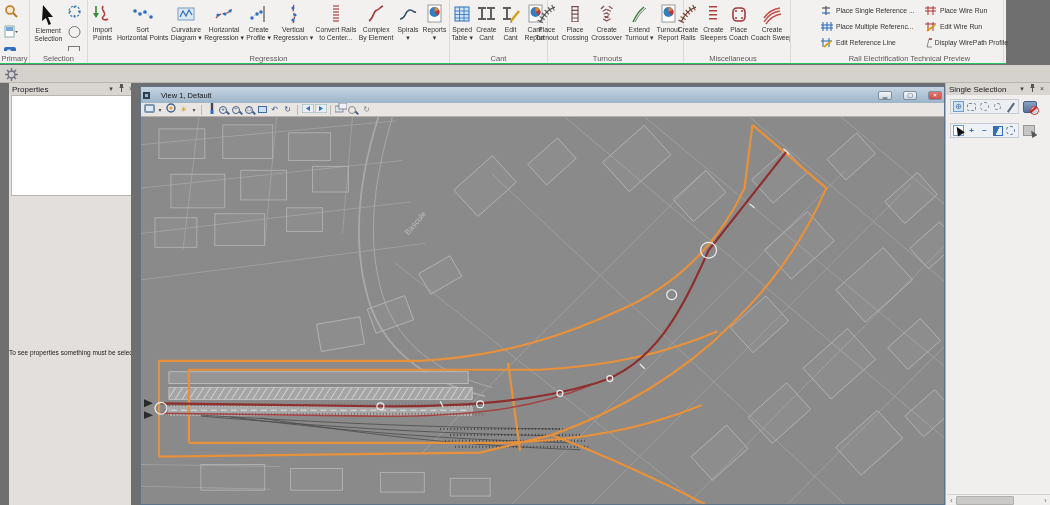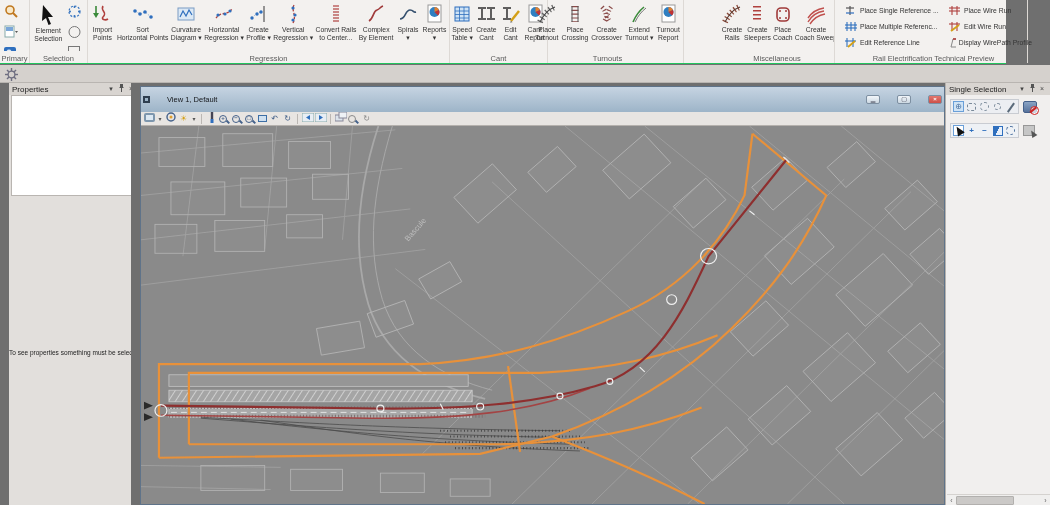--- a/index.html
+++ b/index.html
@@ -44,22 +44,22 @@
     background:#e2dfdc; border-right:1px solid #a9a5a1;margin-left:9px; }
   .props-white { position:absolute; left:2px; top:12px; width:124px; height:101px;
     background:#fff; border:1px solid #b9b5b1; }
   .props-hint { position:absolute; top:266px; left:0; width:100%; text-align:center;
     font-size:6.5px; color:#222; white-space:nowrap; }
 
   .workspace { position:absolute; left:131px; top:83px; width:814px; bottom:0; background:#6f6f6f; }
 
   .viewwin { position:absolute; left:9px; top:3px; right:0; bottom:0;
     border:1px solid #5f7389; display:flex; flex-direction:column; background:#e8e5e2; }
-  .titlebar { height:25px; background:linear-gradient(#c6d4e2,#9db4c8);
-    display:flex; align-items:center; padding:0 2px; gap:17px; }
+  .titlebar { height:16px; background:linear-gradient(#c6d4e2,#9db4c8);
+    display:flex; align-items:center; padding:0 2px; gap:11px; }
   .title-ico { width:7px; height:7px; background:#2e3e50; position:relative; }
   .title-ico::after{ content:""; position:absolute; left:2px; top:2px; width:3px; height:3px; background:#9db4c8;}
   .title-txt { flex:1; font-size:7.5px; color:#14161a; white-space:nowrap; }
   .winbtn { width:14px; height:9px; border:1px solid #7d8fa1; border-radius:2px;
     background:linear-gradient(#f2f6fa,#ccd8e2); font-size:6px; line-height:7px; text-align:center; color:#334; }
   .winbtn.close { background:linear-gradient(#e2766e,var(--close-red,#CE5048)); color:#fff; font-weight:bold; }
 
   .viewtools { height:14px; background:#e8e5e2; border-bottom:1px solid #b5b1ad;
     display:flex; align-items:center; gap:2px; padding:0 3px; }
   .vt-sep { width:1px; height:10px; background:#bbb7b3; margin:0 2px; }
@@ -398,21 +398,21 @@
               <path d="M11.5 9 L11.5 4 A5 5 0 0 1 16 7 Z" fill="#e08030"></path>
               <path d="M11.5 9 L16 7 A5 5 0 0 1 15 12.5 Z" fill="#c23333"></path>
             </svg>
           </span>
         <span class="rlabel"><span>Turnout</span><br><span>Report</span></span>
       </div>
     </div>
     <div class="grp-label">Turnouts</div>
   </div>
 
-  <div class="grp" style="left:720px;width:115px">
+  <div class="grp" style="left:676px;width:115px">
     <div class="grp-body">
       <div class="rbtn">
         <span class="ricon">
             <svg width="22" height="22">
               <path d="M4 19 C8 11 13 6 19 4" fill="none" stroke="#8a4a3a" stroke-width="6" stroke-dasharray="1.2,2.6"></path>
               <path d="M4 19 C8 11 13 6 19 4" fill="none" stroke="#5a3a30" stroke-width="1.1"></path>
             </svg>
           </span>
         <span class="rlabel"><span>Create</span><br><span>Rails</span></span>
       </div>
@@ -443,21 +443,21 @@
               <path d="M3 15 C7 9 12 6 19 5" fill="none" stroke="#c0504d" stroke-width="1.4"></path>
               <path d="M5 21 C9 15 14 12 20 11" fill="none" stroke="#c0504d" stroke-width="1.4"></path>
             </svg>
           </span>
         <span class="rlabel"><span>Create</span><br><span>Coach Sweep</span></span>
       </div>
     </div>
     <div class="grp-label">Miscellaneous</div>
   </div>
 
-  <div class="grp" style="left:840px;width:188px">
+  <div class="grp" style="left:816px;width:188px">
     <div class="re-grid">
       <div class="re-item">
         <svg width="13" height="11">
             <line x1="6" y1="1" x2="6" y2="10" stroke="#555" stroke-width="1.2"></line>
             <line x1="2" y1="3" x2="10" y2="3" stroke="#555" stroke-width="1.2"></line>
             <line x1="2" y1="8" x2="10" y2="8" stroke="#2f6fbe" stroke-width="1.2"></line>
           </svg>
         <span>Place Single Reference ...</span>
       </div>
       <div class="re-item">

